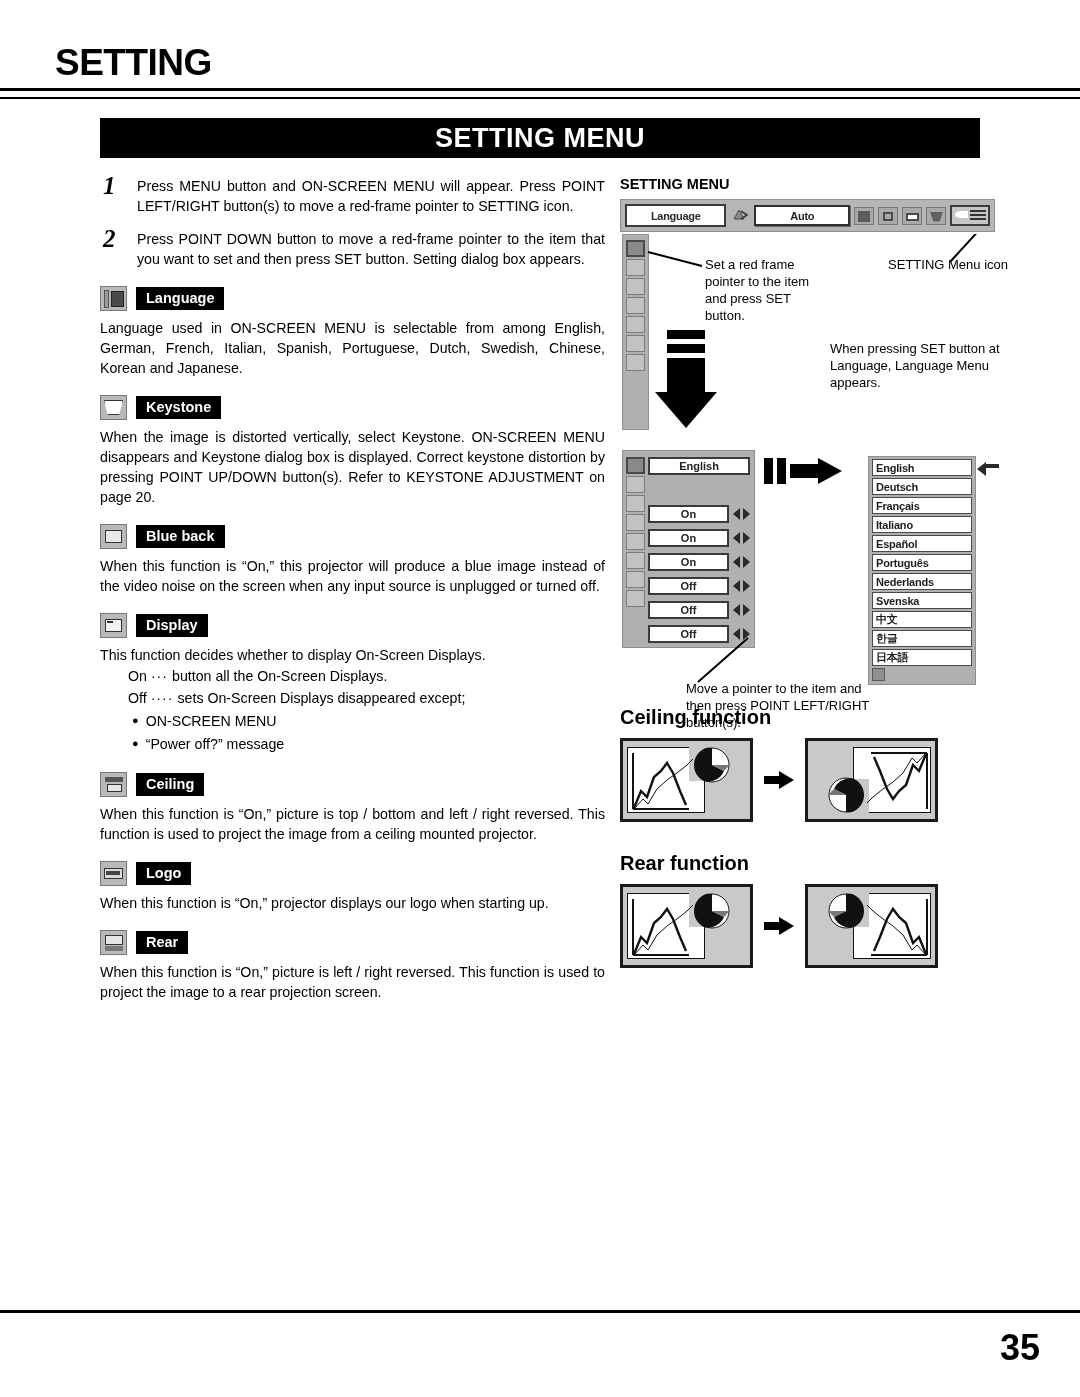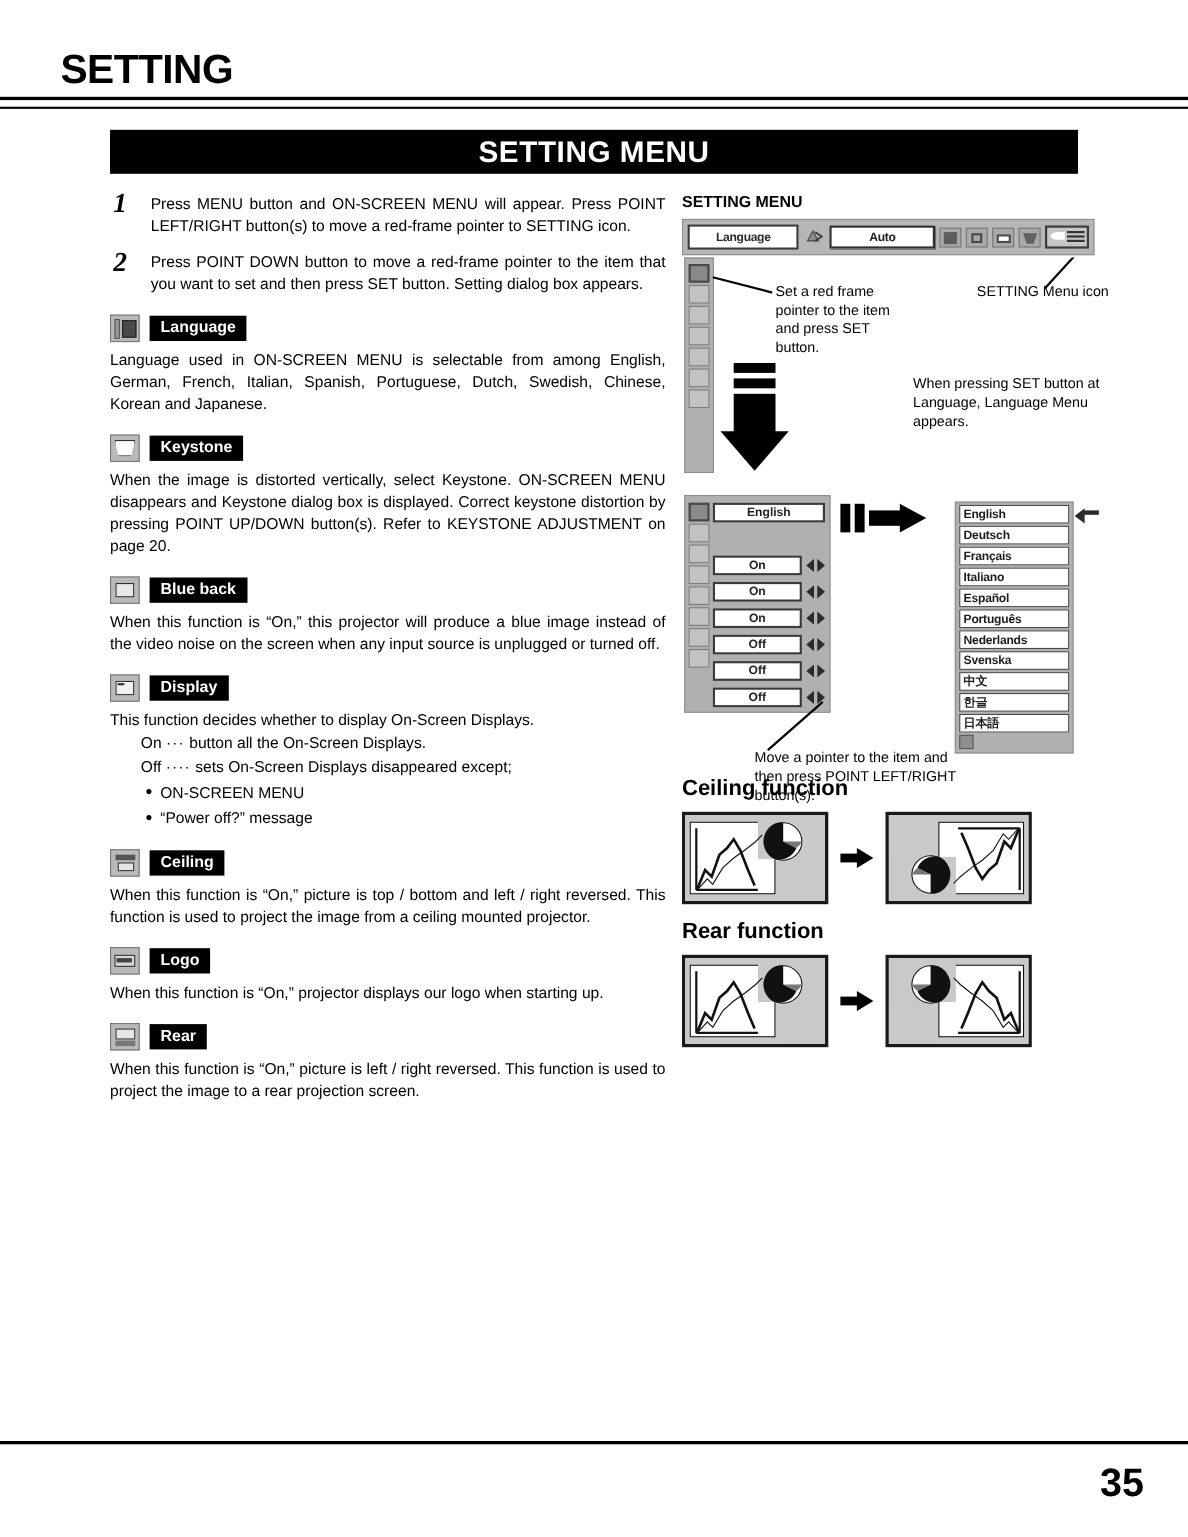--- a/index.html
+++ b/index.html
@@ -474,21 +474,21 @@
           </svg>
           <svg class="pie" style="left:20px;top:36px;width:36px;height:36px;border:none;" width="36" height="36" viewBox="0 0 36 36" aria-hidden="true">
             <circle cx="18" cy="18" r="17" fill="#fff" stroke="#111" stroke-width="1"></circle>
             <path d="M18 18 L18 35 A17 17 0 1 0 6 12 Z" fill="#111"></path>
             <path d="M18 18 L6 12 A17 17 0 0 0 1 18 Z" fill="#777"></path>
           </svg>
         </div>
       </div>
     </div>
 
-    <div style="margin-top:14px;">
+    <div style="margin-top:30px;">
       <div class="fig-title">Rear function</div>
       <div class="figrow">
         <div class="scr">
           <div class="gray" style="left:0;top:0;width:127px;height:78px;"></div>
           <div class="whitebox" style="left:4px;top:6px;width:78px;height:66px;"></div>
           <div class="gray" style="left:66px;top:0;width:47px;height:40px;"></div>
           <div class="gray" style="left:84px;top:40px;width:43px;height:38px;"></div>
           <svg style="position:absolute;left:4px;top:6px;" width="80" height="68" aria-hidden="true">
             <polyline points="6,62 6,6" stroke="#111" stroke-width="2" fill="none"></polyline>
             <polyline points="6,62 62,62" stroke="#111" stroke-width="2" fill="none"></polyline>

